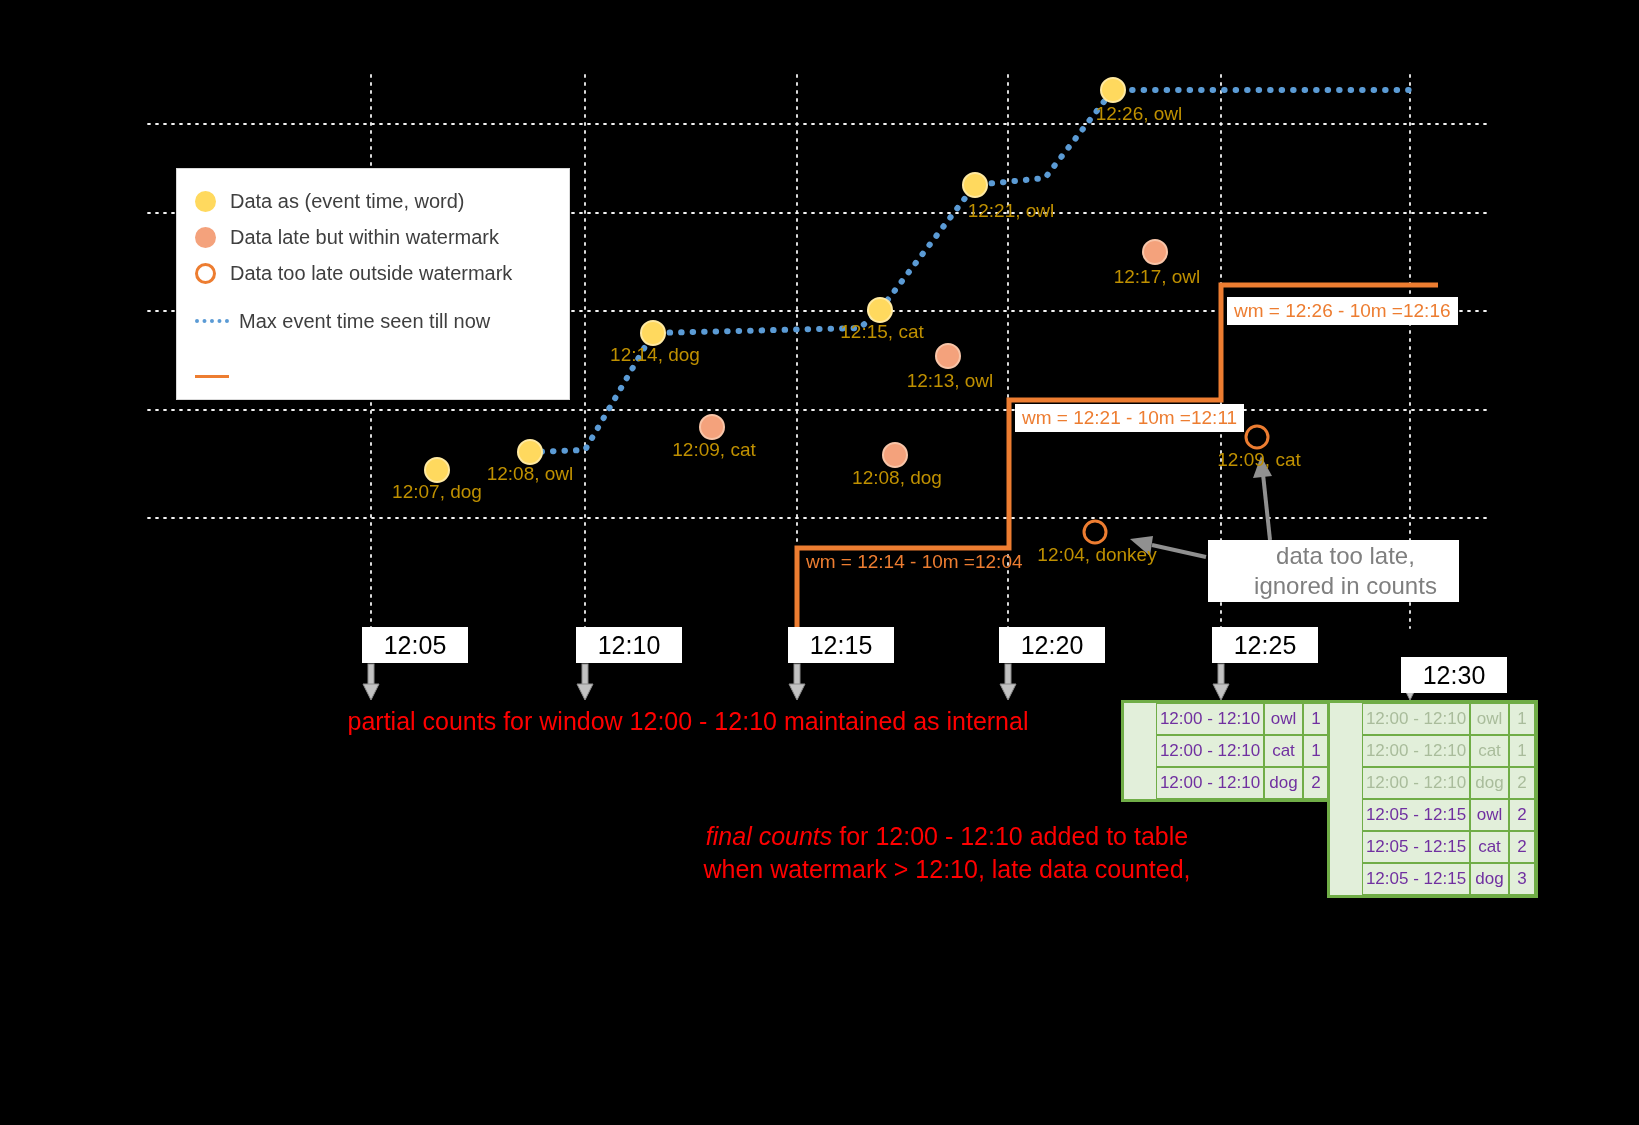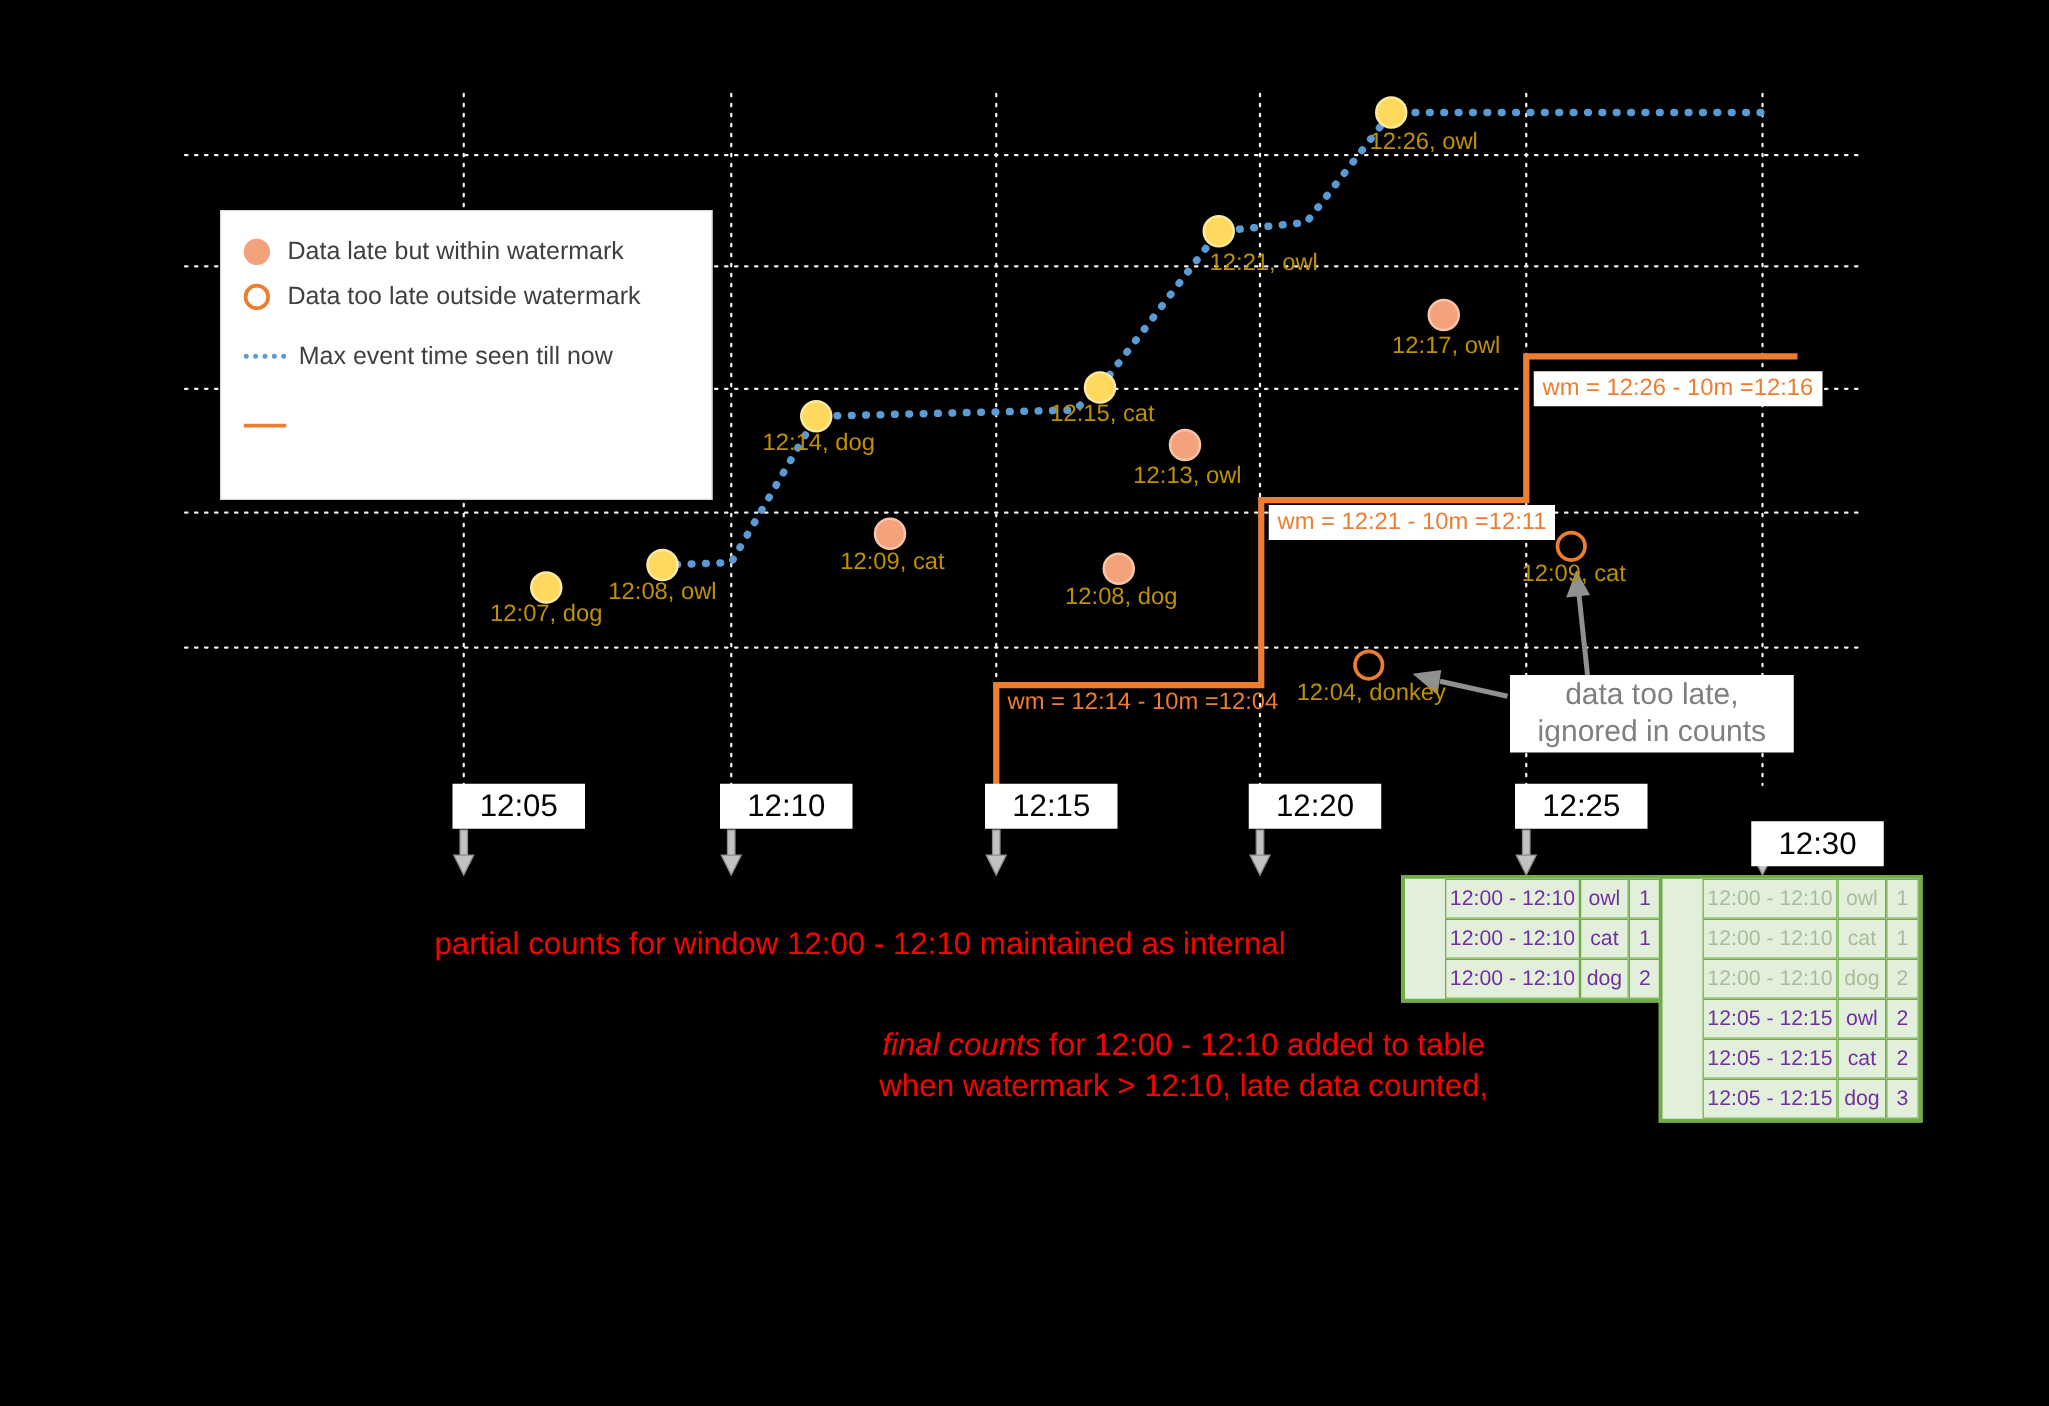--- a/index.html
+++ b/index.html
@@ -43,21 +43,21 @@
             justify-content:center;margin-left:44px;}
 
   
   .red-note{position:absolute;z-index:6;transform:translateX(-50%);color:#FF0000;
             font-size:25px;line-height:33px;text-align:center;white-space:nowrap;}
   .red-note .em{font-weight:normal;font-style:italic;}
 
   
   .note-box{position:absolute;z-index:7;background:#FFFFFF;color:#7F7F7F;font-size:24px;
             line-height:30px;text-align:center;display:flex;flex-direction:column;
-            justify-content:center;}
+            justify-content:center;padding-left:24px;}
 
   
   .rtable{position:absolute;z-index:7;border:3px solid #70AD47;background:#E2EFDA;}
   .trow{display:flex;margin-left:32px;}
   .tc{border:1.5px solid #70AD47;background:#E2EFDA;color:#7030A0;font-size:17px;
       height:30px;line-height:30px;text-align:center;overflow:hidden;white-space:nowrap;}
   .tc.win{width:106px;}
   .tc.word{width:37px;}
   .tc.cnt{width:24px;}
   .trow.faded .tc{color:#A9BC9B;}
@@ -117,20 +117,24 @@
     <g>
       <line x1="1270" y1="540" x2="1263" y2="474" stroke="#909090" stroke-width="4"></line>
       <polygon points="1261,456 1253,478 1272,476" fill="#909090"></polygon>
       <line x1="1206" y1="557" x2="1152" y2="545" stroke="#909090" stroke-width="4"></line>
       <polygon points="1130,539 1153,536 1150,556" fill="#909090"></polygon>
     </g>
   </svg>
 
   <div class="legend">
     <div class="lrow">
+      <span class="dot y"></span>
+      <span>Data as (event time, word)</span>
+    </div>
+    <div class="lrow">
       <span class="dot s"></span>
       <span>Data late but within watermark</span>
     </div>
     <div class="lrow">
       <span class="dot o"></span>
       <span>Data too late outside watermark</span>
     </div>
     <div class="lrow gap">
       <span class="line-sample blue"></span>
       <span>Max event time seen till now</span>
@@ -171,21 +175,21 @@
   <div class="wm-label boxed" style="left:1015px;top:404px">wm = 12:21 - 10m =12:11</div>
   <div class="wm-label boxed" style="left:1227px;top:297px">wm = 12:26 - 10m =12:16</div>
 
   <div class="tick-box" style="left:371px;top:627px">12:05</div>
   <div class="tick-box" style="left:585px;top:627px">12:10</div>
   <div class="tick-box" style="left:797px;top:627px">12:15</div>
   <div class="tick-box" style="left:1008px;top:627px">12:20</div>
   <div class="tick-box" style="left:1221px;top:627px">12:25</div>
   <div class="tick-box" style="left:1410px;top:657px">12:30</div>
 
-  <div class="red-note" style="left:688px;top:739px">
+  <div class="red-note" style="left:688px;top:705px">
     <div>partial counts for window 12:00 - 12:10 maintained as internal</div>
   </div>
   <div class="red-note" style="left:947px;top:820px">
     <div><span class="em">final counts</span><span> for 12:00 - 12:10 added to table</span></div>
     <div>when watermark &gt; 12:10, late data counted,</div>
   </div>
 
   <div class="note-box" style="left:1208px;top:540px;width:227px;height:62px">
     <div>data too late,</div>
     <div>ignored in counts</div>

